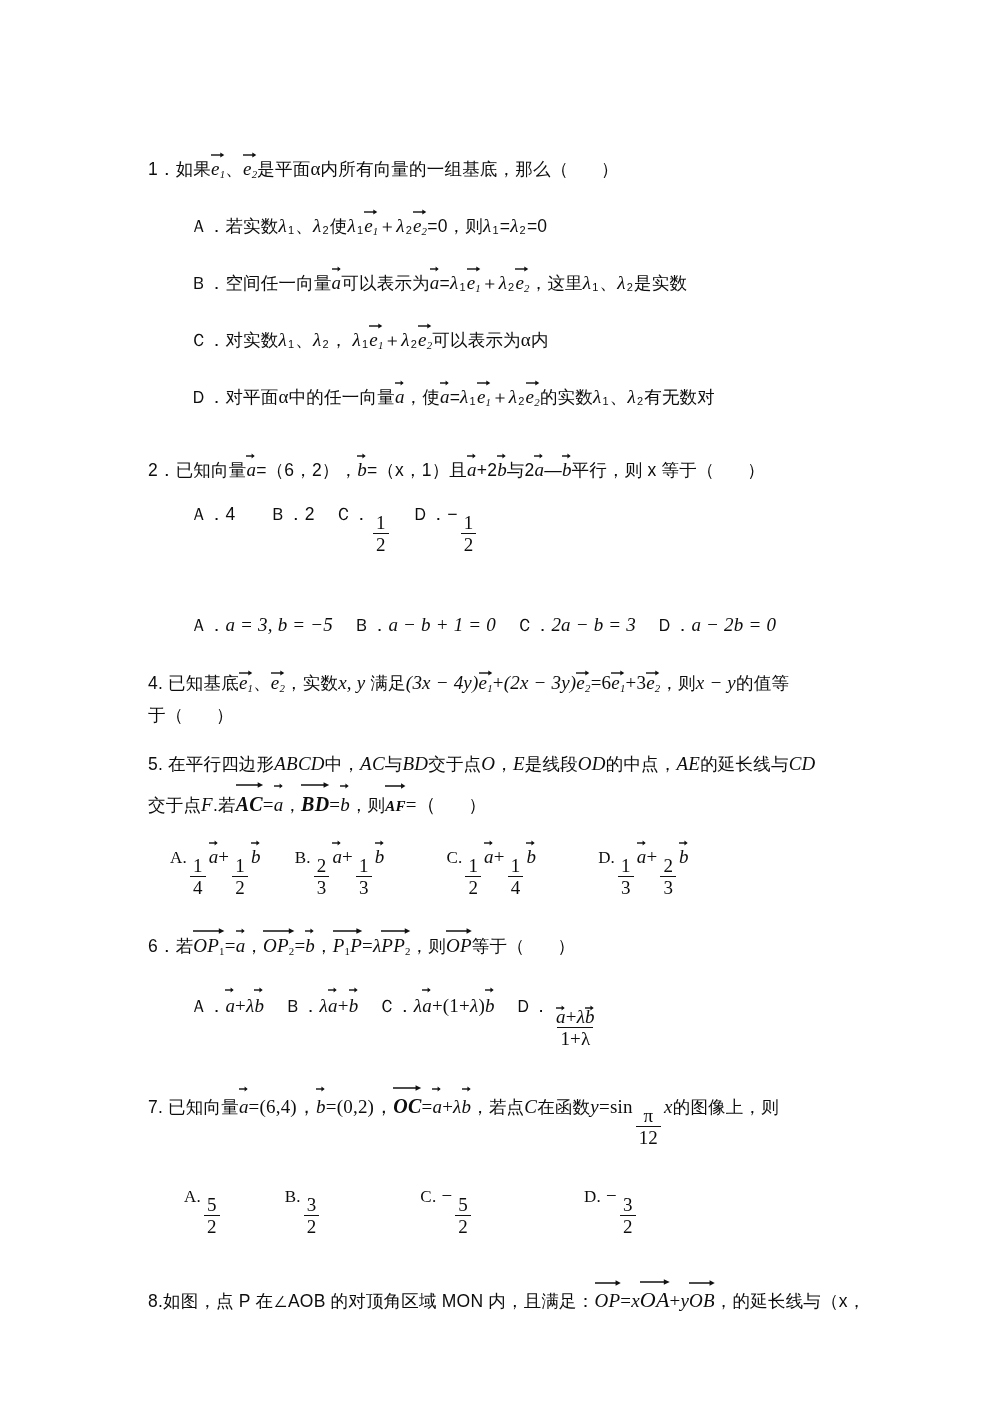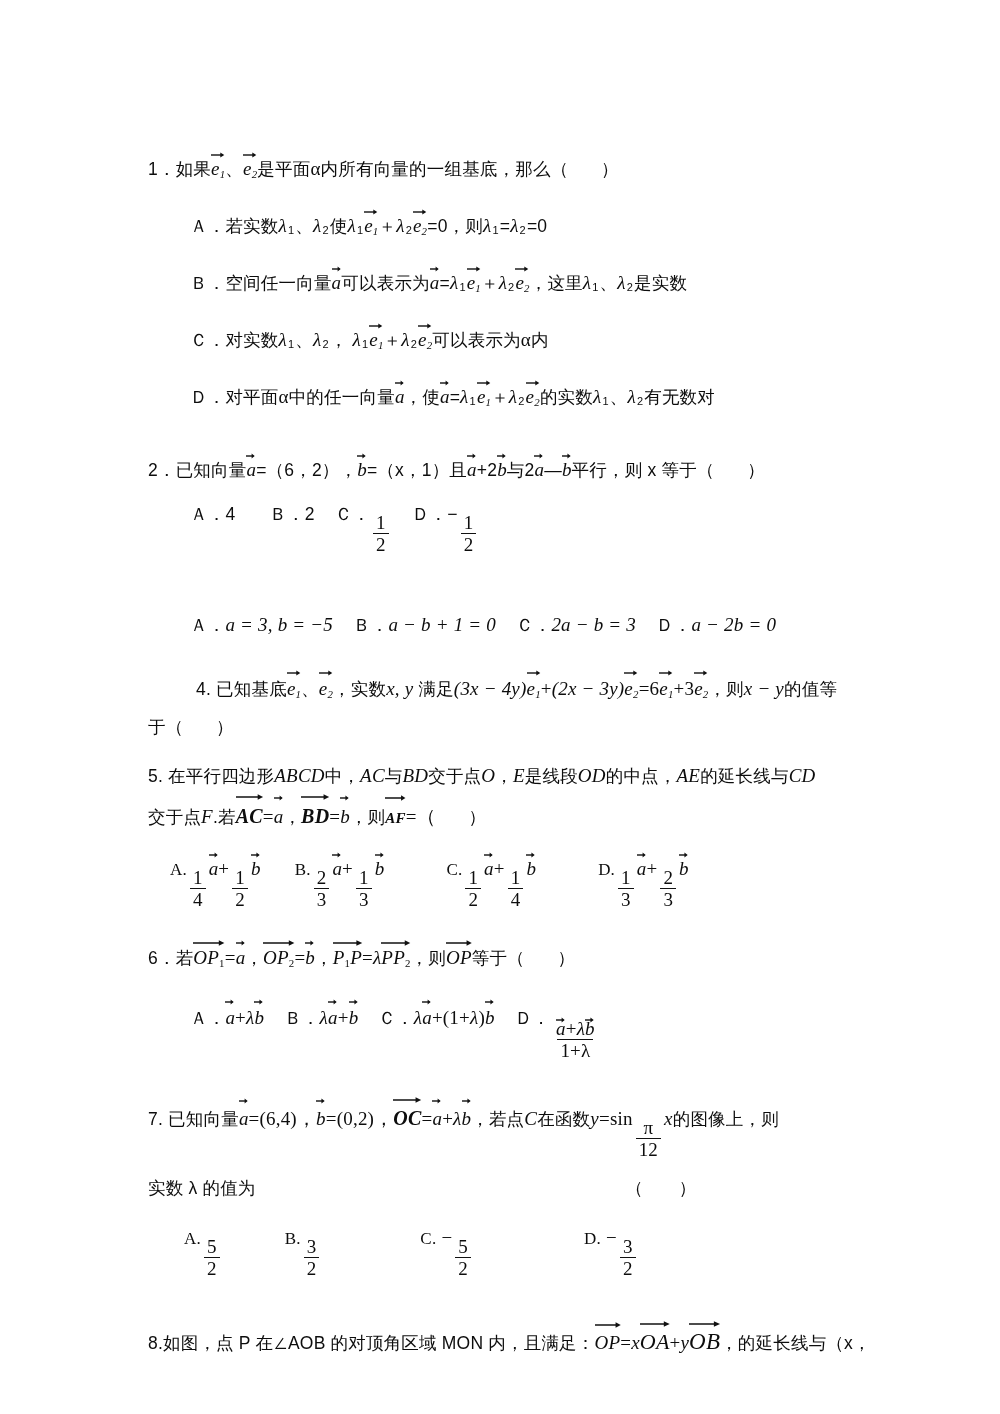--- a/index.html
+++ b/index.html
@@ -224,21 +224,21 @@
     <div class="gap-md"></div>
 
     <div class="qline opts">
       <span><span>Ａ．</span><span class="ital" style="font-size:19px;">a = 3, b = −5</span></span><span class="optgap-s"></span><span><span>Ｂ．</span><span class="ital" style="font-size:19px;">a − b + 1 = 0</span></span><span class="optgap-s"></span><span><span>Ｃ．</span><span class="ital" style="font-size:19px;">2a − b = 3</span></span><span class="optgap-s"></span><span><span>Ｄ．</span><span class="ital" style="font-size:19px;">a − 2b = 0</span></span>
     </div>
   </div>
 
   <div class="gap-sm"></div>
 
   <div class="q-block">
-    <div class="qline" style="line-height:34px;margin-left:48px;">
+    <div class="qline" style="line-height:22px;">
       <span>4.</span>&nbsp;<span>已知基底</span><span class="vec"><span class="arw">
               <svg viewBox="0 0 20 7" preserveAspectRatio="none">
                 <line x1="0" y1="4" x2="18" y2="4" stroke="#111" stroke-width="1.4"></line>
                 <polygon points="20,4 14,1.4 14,6.6" fill="#111"></polygon>
               </svg>
             </span><span class="m">e</span><sub class="s">1</sub></span><span>、</span><span class="vec"><span class="arw">
               <svg viewBox="0 0 20 7" preserveAspectRatio="none">
                 <line x1="0" y1="4" x2="18" y2="4" stroke="#111" stroke-width="1.4"></line>
                 <polygon points="20,4 14,1.4 14,6.6" fill="#111"></polygon>
               </svg>
@@ -495,23 +495,20 @@
                 <polygon points="12,4 7.5,1.6 7.5,6.4" fill="#111"></polygon>
               </svg>
             </span><span class="m">b</span></span><span>，若点</span><span class="ital" style="font-size:19px;">C</span><span>在函数</span><span class="ital" style="font-size:19px;">y</span><span class="mu">=</span><span class="mu">sin</span><span class="frac serif">
             <span class="num mu">π</span>
             <span class="den">12</span>
           </span><span class="ital" style="font-size:19px;">x</span><span>的图像上，则</span>
     </div>
 
     <div class="gap-sm"></div>
 
-    <div class="qline" style="position:relative;">
-      <span>实数 λ 的值为</span><span style="display:inline-block;width:370px;"></span><span>（　　）</span>
-    </div>
 
     <div class="gap-md"></div>
 
     <div class="qline" style="padding-left:36px;">
       <span><span class="serif" style="font-size:17px;">A.</span><span class="mu"></span><span class="frac serif">
               <span class="num">5</span>
               <span class="den">2</span>
             </span></span><span class="optgap-l"></span><span><span class="serif" style="font-size:17px;">B.</span><span class="mu"></span><span class="frac serif">
               <span class="num">3</span>
               <span class="den">2</span>
@@ -537,19 +534,19 @@
             </span><span class="ital" style="font-size:19px;">OP</span></span><span class="mu">=</span><span class="ital" style="font-size:19px;">x</span><span class="obar"><span class="arw">
               <svg viewBox="0 0 30 7" preserveAspectRatio="none">
                 <line x1="0" y1="4" x2="27" y2="4" stroke="#111" stroke-width="1.5"></line>
                 <polygon points="30,4 24,1.2 24,6.8" fill="#111"></polygon>
               </svg>
             </span><span class="ital" style="font-size:22px;">OA</span></span><span class="mu">+</span><span class="ital" style="font-size:19px;">y</span><span class="obar"><span class="arw">
               <svg viewBox="0 0 30 7" preserveAspectRatio="none">
                 <line x1="0" y1="4" x2="27" y2="4" stroke="#111" stroke-width="1.5"></line>
                 <polygon points="30,4 24,1.2 24,6.8" fill="#111"></polygon>
               </svg>
-            </span><span class="ital" style="font-size:23px;">OB</span></span><span>，的延长线与（x，</span>
+            </span><span class="ital" style="font-size:19px;">OB</span></span><span>，的延长线与（x，</span>
     </div>
 
   </div>
 
  </div>
 </div>
 
 </body></html>

